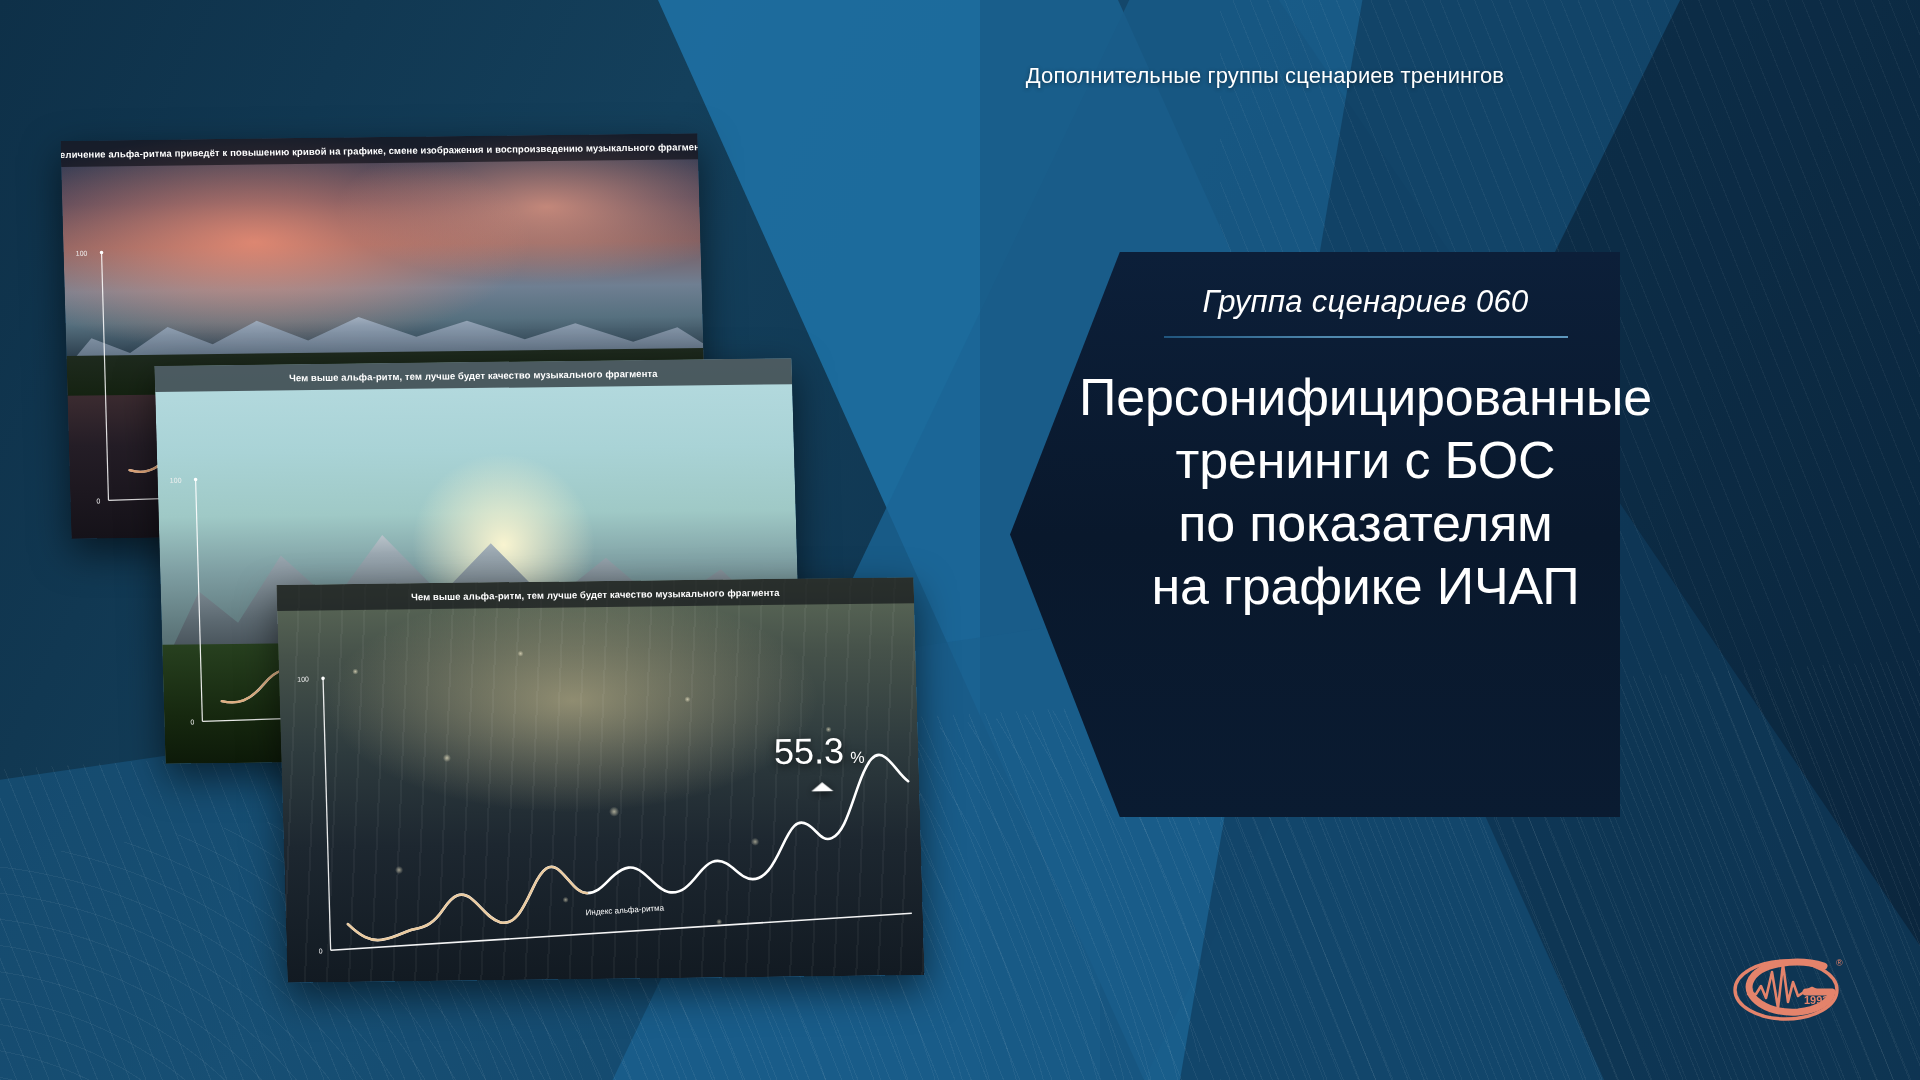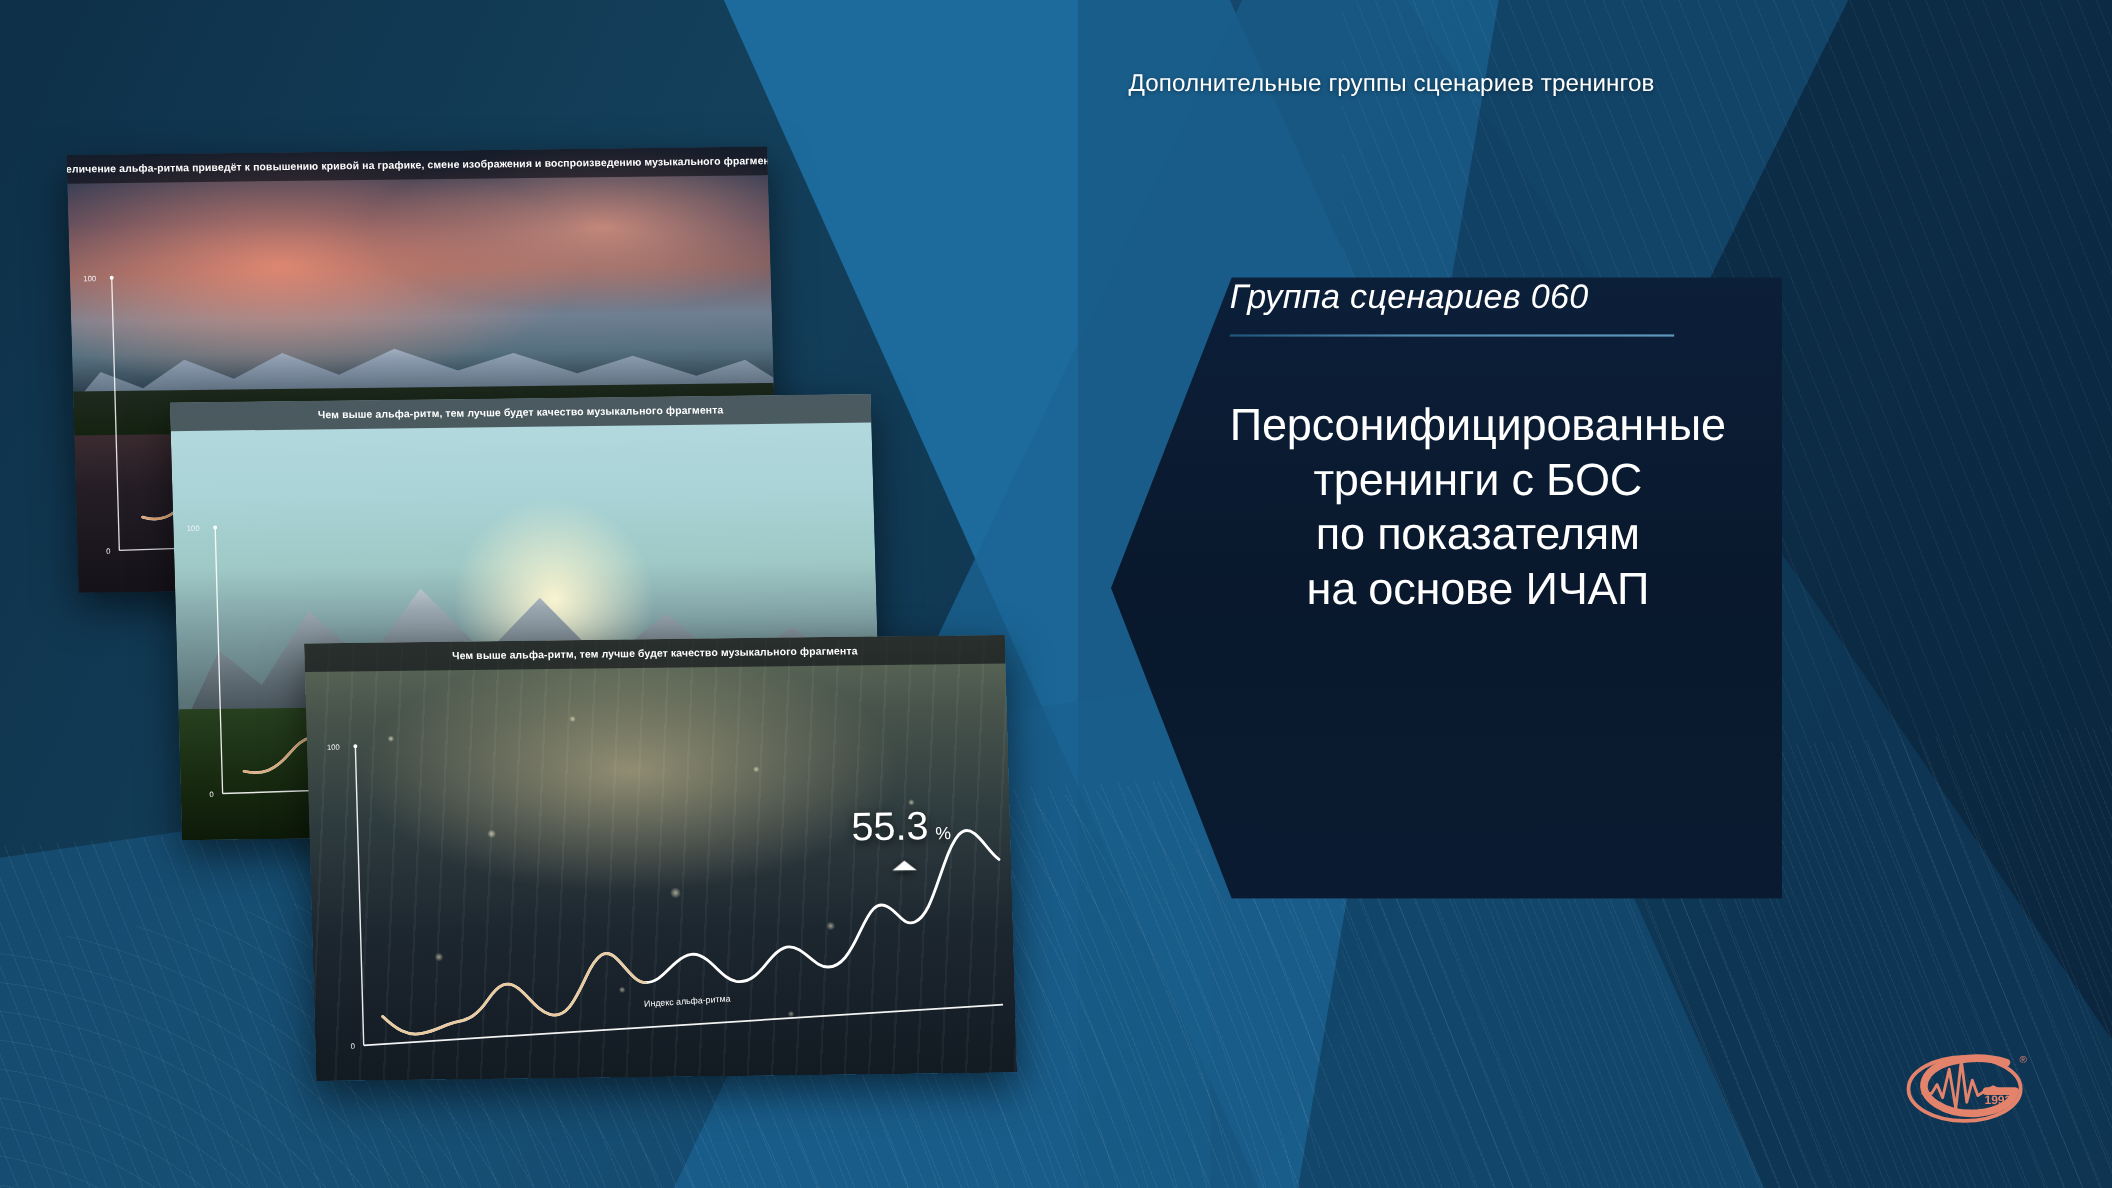--- a/index.html
+++ b/index.html
@@ -95,33 +95,33 @@
   #panel {
     position:absolute; left:1010px; top:252px; width:610px; height:565px;
     background:linear-gradient(180deg,#0c1f39 0%,#09182c 50%,#0a1b31 100%);
     clip-path:polygon(18% 0%, 100% 0%, 100% 100%, 18% 100%, 0% 50%);
     z-index:22;
     box-shadow:0 10px 40px rgba(0,0,0,.35);
   }
   #panel-inner {
     position:absolute; left:1118px; top:252px; width:495px; height:565px;
     z-index:24; display:flex; flex-direction:column;
-    align-items:flex-start; 
+    align-items:center; padding-top:32px;
   }
   .kicker {
     font-style:italic; font-weight:400; color:#ffffff;
     font-size:31px; letter-spacing:.3px; white-space:nowrap;
   }
   .kicker-rule {
     width:404px; height:2px; margin-top:16px;
     background:linear-gradient(90deg,#20557d 0%,#4f88ad 40%,#5d97bd 100%);
   }
   .panel-title {
-    margin-top:56px; color:#ffffff; text-align:center;
-    font-size:41px; font-weight:400; line-height:1.21; letter-spacing:-.2px;
+    margin-top:28px; color:#ffffff; text-align:center;
+    font-size:52px; font-weight:400; line-height:1.21; letter-spacing:-.2px;
   }
   .panel-title .tl { display:block; white-space:nowrap; }
 
   
   .card {
     position:absolute; overflow:hidden;
     box-shadow:0 14px 38px rgba(0,0,0,.55);
     z-index:10;
   }
   .card .sky      { position:absolute; inset:0; }
@@ -332,21 +332,21 @@
 </div>
 
 <div id="panel"></div>
 <div id="panel-inner">
   <div class="kicker">Группа сценариев 060</div>
   <div class="kicker-rule"></div>
   <div class="panel-title">
     <span class="tl">Персонифицированные</span>
     <span class="tl">тренинги с БОС</span>
     <span class="tl">по показателям</span>
-    <span class="tl">на основе ИЧАП</span>
+    <span class="tl">на графике ИЧАП</span>
   </div>
 </div>
 
 <div id="logo">
   <svg width="120" height="72" viewBox="0 0 120 72">
     <ellipse cx="58" cy="38" rx="51" ry="29" fill="none" stroke="#E4836B" stroke-width="3.4"></ellipse>
     <path d="M96 14 C 70 6, 30 10, 22 30 C 16 46, 40 62, 70 60 C 90 58, 102 50, 104 40 L 78 40" fill="none" stroke="#E4836B" stroke-width="7" stroke-linecap="round" stroke-linejoin="round"></path>
     <path d="M20 42 L 28 42 L 33 34 L 38 46 L 44 20 L 50 56 L 55 12 L 60 50 L 65 30 L 70 44
              L 76 40 L 84 36 L 92 40 L 100 40" fill="none" stroke="#E4836B" stroke-width="2.6" stroke-linecap="round" stroke-linejoin="round"></path>
     <text x="76" y="52" font-size="11" font-weight="700" fill="#E4836B" font-family="'Liberation Sans',sans-serif">1992</text>

